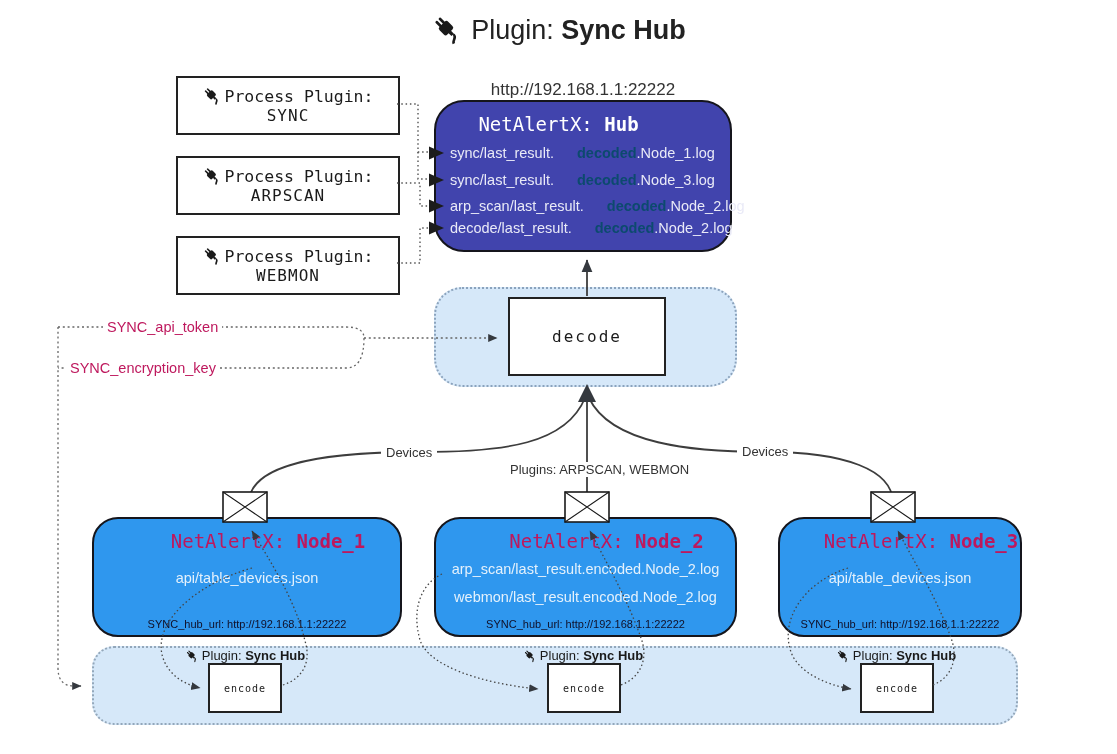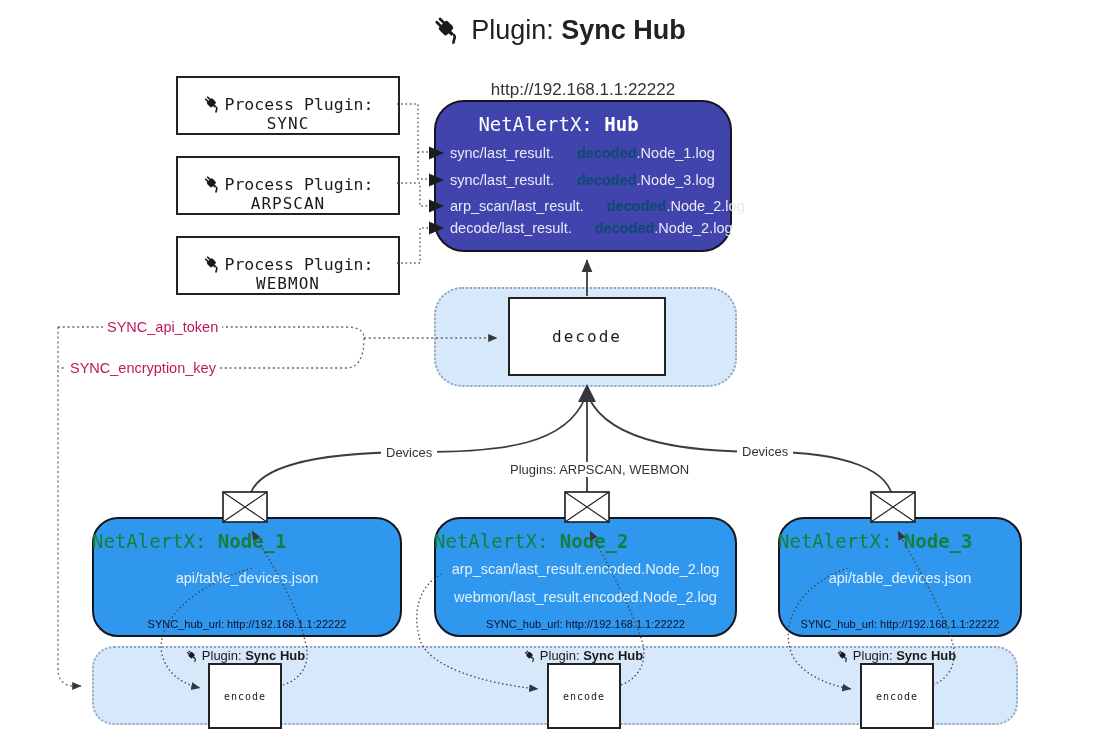--- a/index.html
+++ b/index.html
@@ -8,21 +8,21 @@
   .abs{position:absolute;}
   .mono{font-family:"DejaVu Sans Mono", monospace;}
 
   
   .page-title{left:0;right:0;top:14px;display:flex;justify-content:center;align-items:center;gap:8px;z-index:4;}
   .page-title .t{font-size:27px;color:#222;}
   .page-title b{font-weight:700;}
 
   
   .proc-box{width:220px;height:55px;background:#fff;border:2px solid #222;
-            display:flex;flex-direction:column;align-items:center;justify-content:flex-end;z-index:1;}
+            display:flex;flex-direction:column;align-items:center;justify-content:center;z-index:1;}
   .proc-box .l1{display:flex;align-items:center;gap:2px;font-size:16.5px;}
   .proc-box .l2{font-size:16px;letter-spacing:1px;}
 
   
   .hub{left:434px;top:100px;width:298px;height:152px;background:#4144ad;border:2px solid #15151c;
        border-radius:30px;box-sizing:border-box;z-index:1;}
   .hub-title{left:0;right:0;top:113px;text-align:center;color:#ffffff;font-size:19px;z-index:2;}
   .hub-line{left:450px;width:280px;height:17px;color:#e9eaf7;font-size:14.5px;white-space:nowrap;z-index:2;}
   .hub-line b{font-weight:700;color:#0c4a6e;margin-left:23px;}
   .hub-url{left:434px;width:298px;top:80px;text-align:center;font-size:17px;color:#333;z-index:2;}
@@ -36,30 +36,30 @@
 
   
   .secret{font-size:14.5px;color:#be185d;background:#fff;padding:0 4px;white-space:nowrap;z-index:3;}
 
   
   .edge-label{font-size:13px;color:#333;background:#fff;padding:0 5px;white-space:nowrap;z-index:3;}
 
   
   .node{background:#2f97ee;border:2px solid #15151c;border-radius:26px;box-sizing:border-box;
         top:517px;height:120px;z-index:1;}
-  .node-title{color:#15803d;font-size:19px;white-space:nowrap;z-index:2;}
+  .node-title{text-align:center;color:#be185d;font-size:19px;white-space:nowrap;z-index:2;margin-left:21px;}
   .node-file{text-align:center;color:#e4f1fc;font-size:14.5px;white-space:nowrap;z-index:2;}
   .node-url{text-align:center;color:#101028;font-size:11px;white-space:nowrap;z-index:2;}
 
   
   .band{left:92px;top:646px;width:926px;height:79px;background:#d6e8f9;
         border:2px dotted #93a7ba;border-radius:22px;box-sizing:border-box;z-index:1;}
   .band-label{display:flex;align-items:center;justify-content:center;gap:3px;
               font-size:13px;color:#1a1a1a;white-space:nowrap;z-index:2;}
-  .encode-box{width:74px;height:66px;background:#fff;border:2px solid #222;box-sizing:border-box;
+  .encode-box{width:74px;height:50px;background:#fff;border:2px solid #222;box-sizing:border-box;
               display:flex;align-items:center;justify-content:center;
               font-size:10px;letter-spacing:1px;z-index:2;}
 
   .envelope{z-index:3;}
   svg.overlay{position:absolute;left:0;top:0;z-index:2;pointer-events:none;}
   .icon{display:inline-block;line-height:0;}
 </style>
 </head>
 <body>
 

